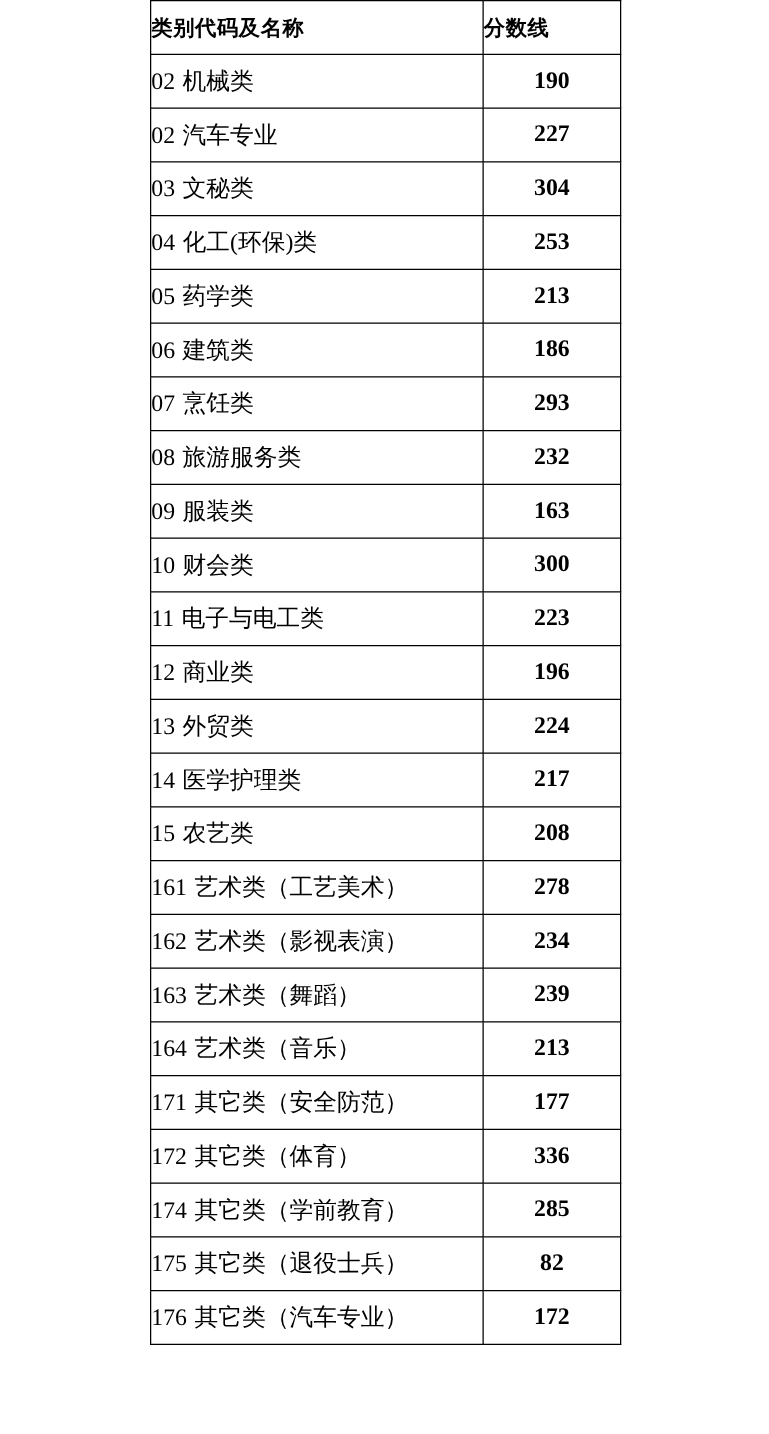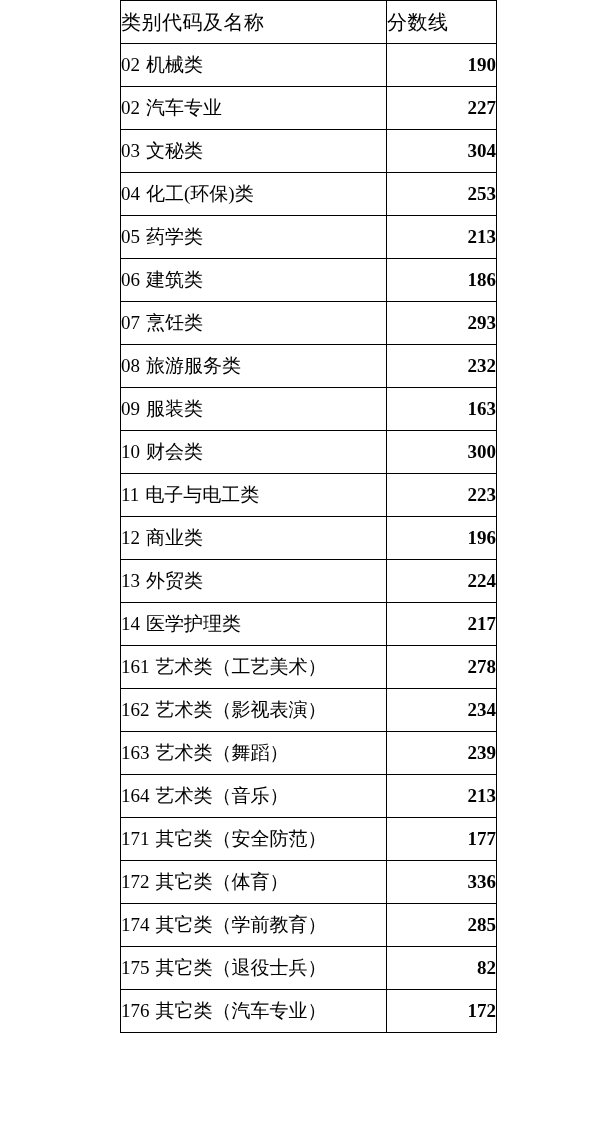--- a/index.html
+++ b/index.html
@@ -30,43 +30,43 @@
   table.score-table th {
     border: 1px solid #000000;
     padding: 0;
     height: 42px;
     vertical-align: middle;
   }
   col.c-name { width: 266px; }
   col.c-score { width: 110px; }
 
   th.hdr-name, th.hdr-score {
-    font-weight: normal;
-    font-size: 20px;
+    font-weight: bold;
+    font-size: 17px;
     letter-spacing: 0.5px;
   }
   th.hdr-name {
     text-align: left;
     padding-left: 13px;
   }
   th.hdr-score {
     text-align: left;
   }
   td.cat {
     text-align: left;
     padding-left: 13px;
     font-size: 19px;
     font-weight: normal;
     white-space: nowrap;
   }
   td.cat .code {
     margin-right: 6px;
   }
   td.score {
-    text-align: right;
+    text-align: center;
     font-size: 19px;
     font-weight: bold;
   }
 </style>
 </head>
 <body>
 
 <div class="page">
   <table class="score-table">
     <colgroup>
@@ -130,20 +130,24 @@
         </tr>
         <tr>
           <td class="cat"><span class="code">13</span><span class="name">外贸类</span></td>
           <td class="score">224</td>
         </tr>
         <tr>
           <td class="cat"><span class="code">14</span><span class="name">医学护理类</span></td>
           <td class="score">217</td>
         </tr>
         <tr>
+          <td class="cat"><span class="code">15</span><span class="name">农艺类</span></td>
+          <td class="score">208</td>
+        </tr>
+        <tr>
           <td class="cat"><span class="code">161</span><span class="name">艺术类（工艺美术）</span></td>
           <td class="score">278</td>
         </tr>
         <tr>
           <td class="cat"><span class="code">162</span><span class="name">艺术类（影视表演）</span></td>
           <td class="score">234</td>
         </tr>
         <tr>
           <td class="cat"><span class="code">163</span><span class="name">艺术类（舞蹈）</span></td>
           <td class="score">239</td>

